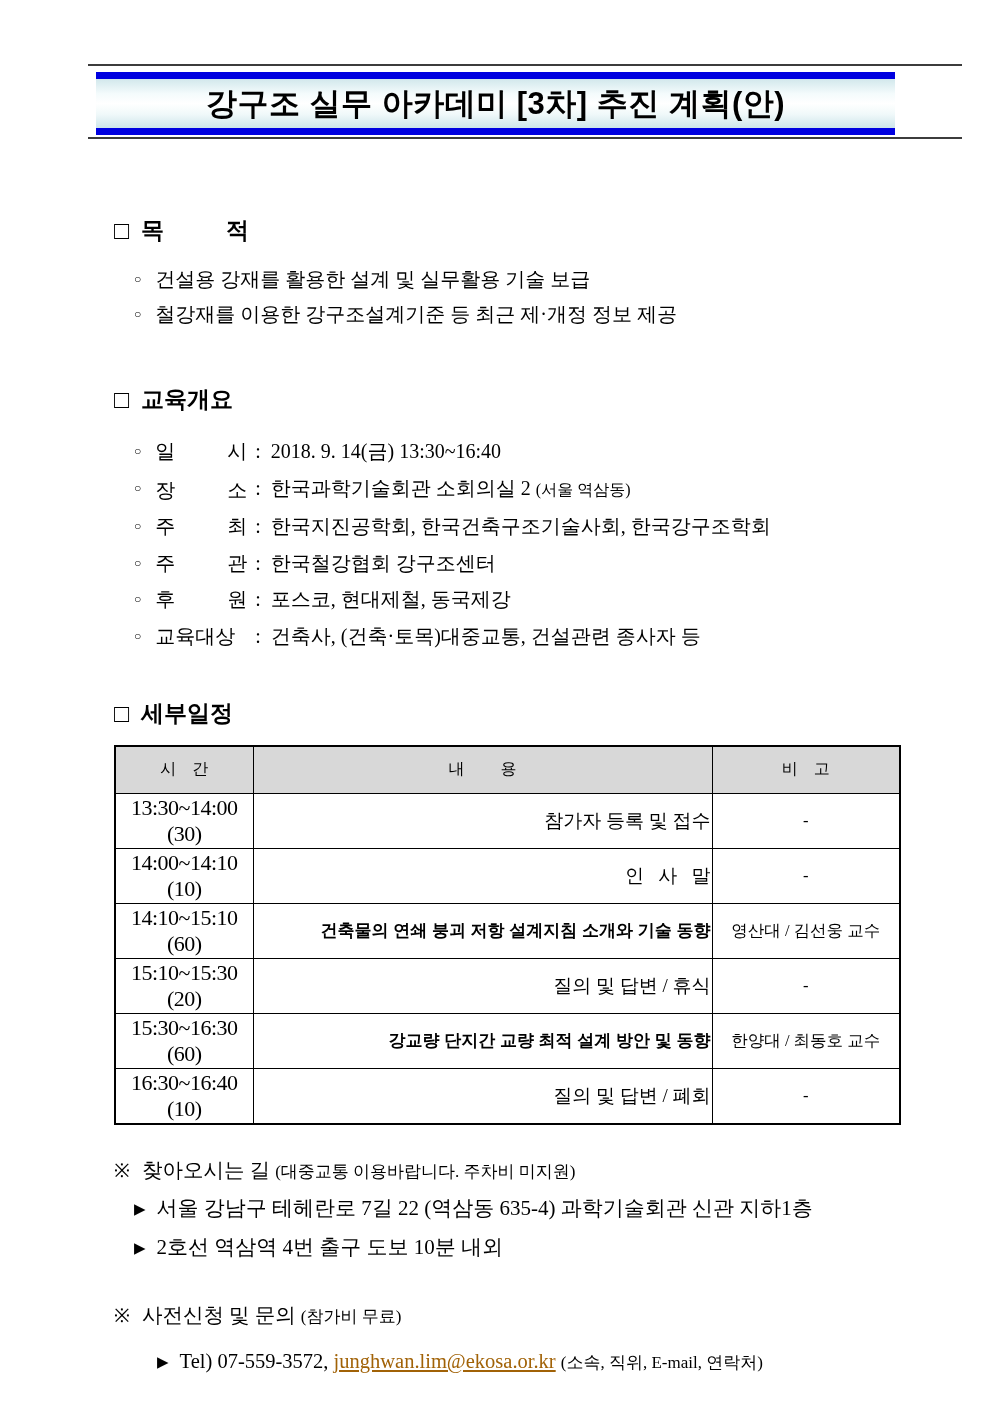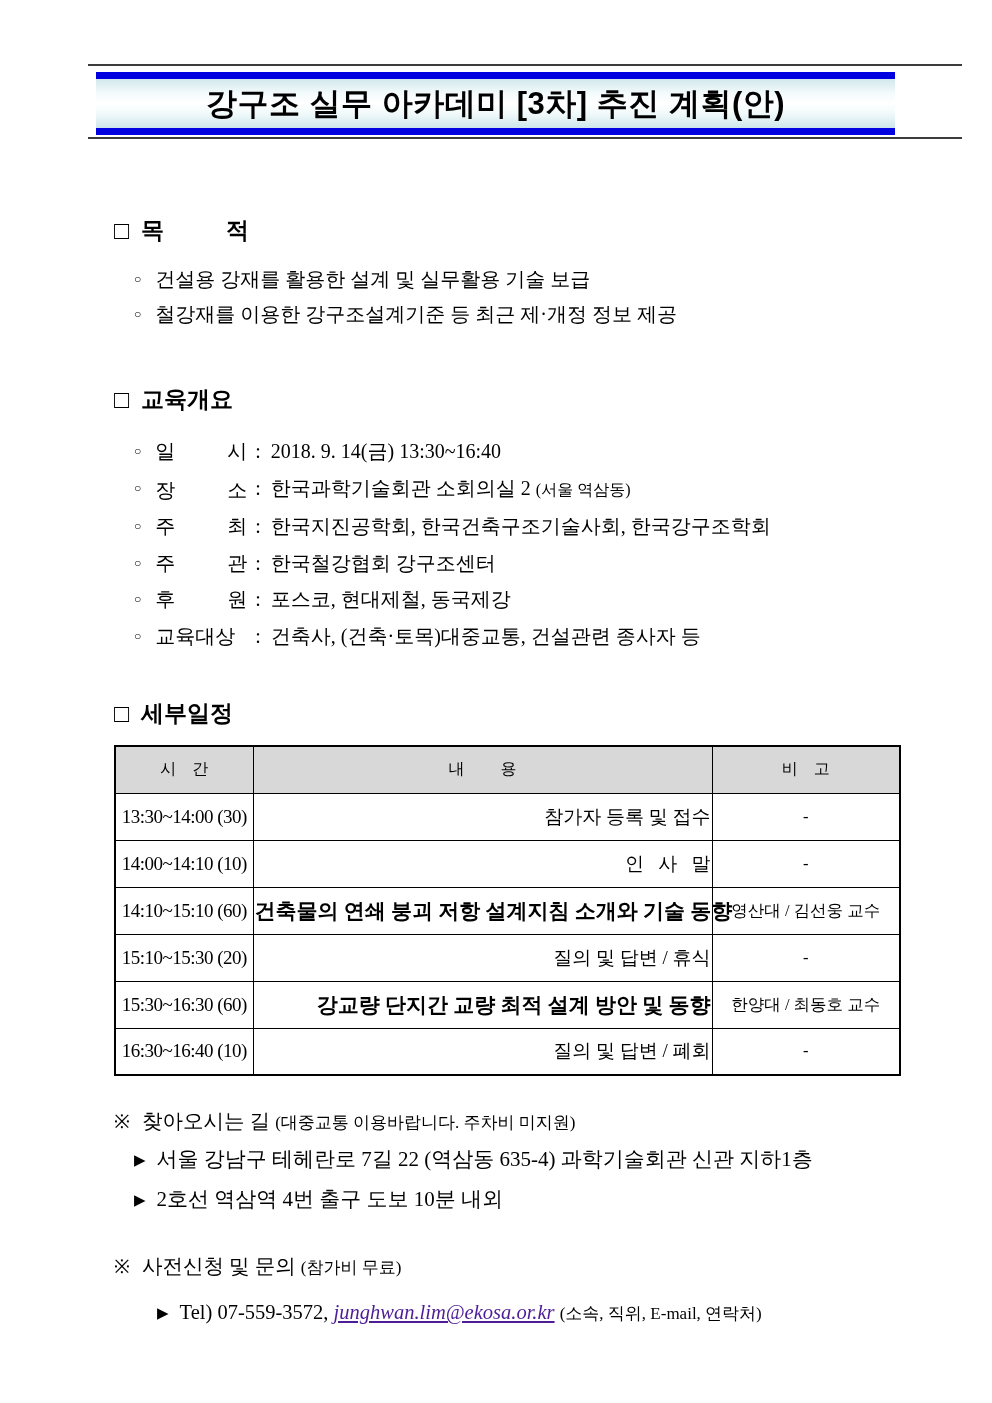--- a/index.html
+++ b/index.html
@@ -54,35 +54,35 @@
   
   .schedule-section { margin-top: 44px; }
   .sched-table {
     border-collapse: collapse; table-layout: fixed;
     width: 785px; margin: 16px 0 0 114px;
     border: 2.5px solid #000;
   }
   .sched-table td { border: 1.6px solid #000; text-align: center; vertical-align: middle; }
   .sched-table tr { height: 47px; }
   td.hdr { background: #d8d8d8; font-size: 16px; white-space: pre; }
-  td.time { font-size: 19px; letter-spacing: -0.5px; }
+  td.time { font-size: 22px; letter-spacing: -0.5px; }
   td.content { font-size: 19px; white-space: pre; text-align: right; }
-  td.content.bold { font-family: Liberation Serif, serif; font-weight: bold; font-size: 21px; }
+  td.content.bold { font-family: Liberation Sans, sans-serif; font-weight: bold; font-size: 17px; }
   td.remark { font-size: 16.5px; }
 
   
   .note-block1 { margin-top: 28px; }
   .note-block2 { margin-top: 30px; }
   .note-line { margin-left: 114px; font-size: 20.5px; line-height: 34px; }
   .note-marker { font-size: 19px; margin-right: 12px; }
   .note-note { font-size: 17px; }
   .sub-item { margin-left: 134px; font-size: 21px; line-height: 38.5px; white-space: pre; }
   .sub-item.tel { margin-left: 157px; margin-top: 8px; font-size: 20.5px; white-space: normal; }
   .arrow { font-size: 15px; margin-right: 11px; vertical-align: 1px; }
-  .email-link { color: #4c1d95; text-decoration: underline; font-style: italic; }
+  .email-link { color: #a16207; text-decoration: underline; }
   .tel-suffix { font-size: 17px; }
 </style>
 </head>
 <body>
 
 <div class="page">
 
   <div class="banner-area">
     <div class="hairline"></div>
     <div class="banner">

